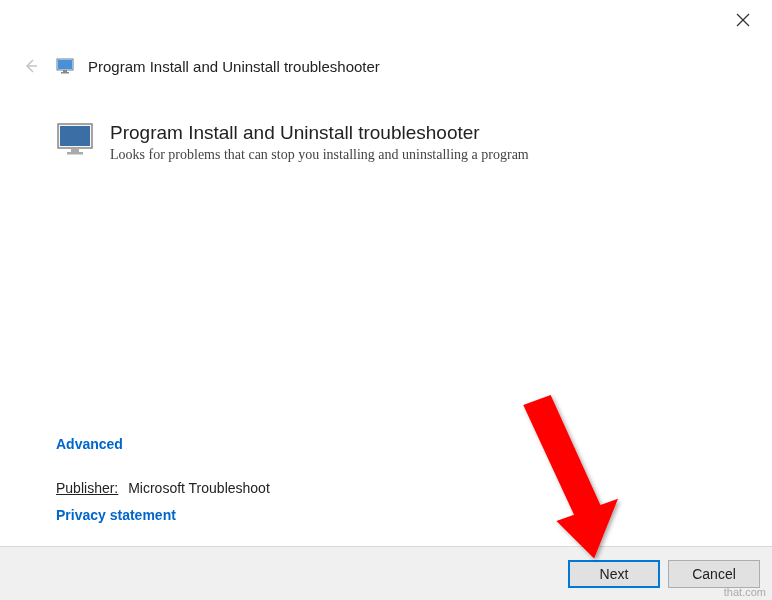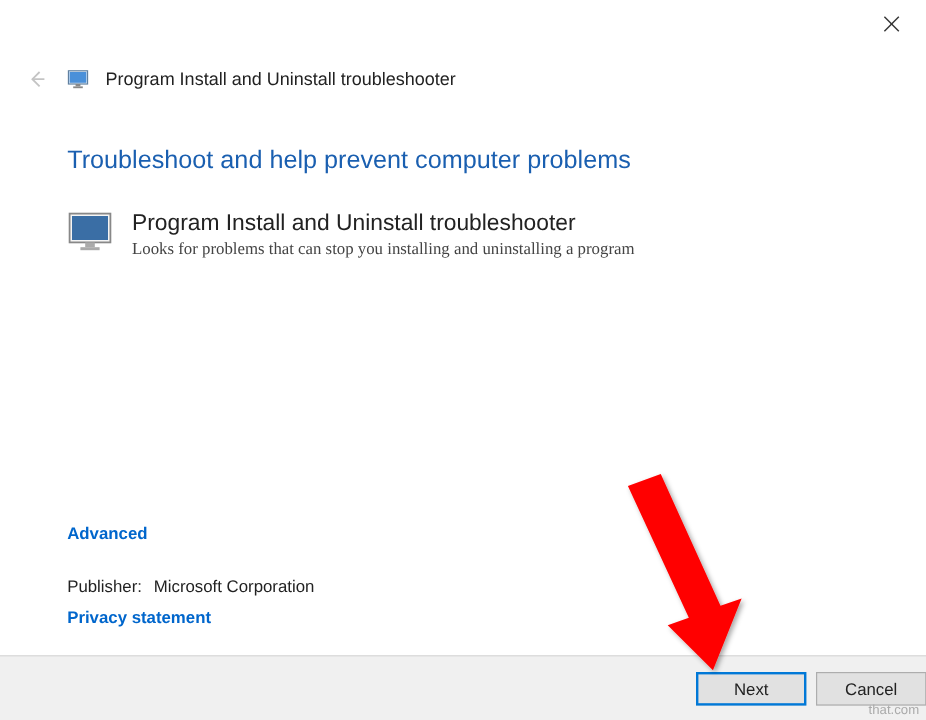--- a/index.html
+++ b/index.html
@@ -103,34 +103,34 @@
       cursor: pointer;
       display: inline-block;
       font-weight: bold;
     }
     .advanced { margin-bottom: 28px; }
     .publisher-row {
       font-size: 14px;
       color: #222;
       margin-bottom: 10px;
     }
-    .publisher-label { display: inline; }
+    .publisher-label { display: inline; text-decoration: underline; }
     .publisher-value { display: inline; margin-left: 6px; }
     .footer {
       position: absolute;
       bottom: 0;
       left: 0;
       right: 0;
       height: 54px;
       background: #f0f0f0;
       border-top: 1px solid #d8d8d8;
       display: flex;
       justify-content: flex-end;
       align-items: center;
-      padding-right: 0;
+      padding-right: 12px;
       gap: 8px;
     }
     .btn {
       min-width: 92px;
       height: 28px;
       background: #e1e1e1;
       border: 1px solid #adadad;
       font-size: 14px;
       color: #222;
       cursor: pointer;
@@ -179,21 +179,20 @@
       <rect x="1" y="2" width="16" height="11" fill="#e8f0f8" stroke="#6080a0" stroke-width="1"></rect>
       <rect x="2" y="3" width="14" height="9" fill="#4a90d9"></rect>
       <rect x="7" y="13" width="4" height="2" fill="#888"></rect>
       <rect x="5" y="15" width="8" height="1.5" fill="#888"></rect>
     </svg>
   </div>
   <div class="app-title">Program Install and Uninstall troubleshooter</div>
 </div>
 
 <div class="content">
-  <h1 class="main-heading">Troubleshoot and help prevent computer problems</h1>
 
   <div class="program-row">
     <div class="monitor-icon">
       <svg width="40" height="34" viewBox="0 0 40 34">
         <rect x="2" y="2" width="34" height="24" fill="#f5f5f5" stroke="#888" stroke-width="1.5"></rect>
         <rect x="4" y="4" width="30" height="20" fill="#3a6ea5"></rect>
         <rect x="15" y="26" width="8" height="4" fill="#aaa"></rect>
         <rect x="11" y="30" width="16" height="2.5" fill="#aaa"></rect>
       </svg>
     </div>
@@ -201,21 +200,21 @@
       <div class="program-title">Program Install and Uninstall troubleshooter</div>
       <div class="program-desc">Looks for problems that can stop you installing and uninstalling a program</div>
     </div>
   </div>
 </div>
 
 <div class="lower">
   <div class="link advanced">Advanced</div>
   <div class="publisher-row">
     <span class="publisher-label">Publisher:</span>
-    <span class="publisher-value">Microsoft Corporation</span>
+    <span class="publisher-value">Microsoft Troubleshoot</span>
   </div>
   <div class="link">Privacy statement</div>
 </div>
 
 <div class="footer">
   <button class="btn primary">
     <span class="underline-first">Next</span>
   </button>
   <button class="btn">Cancel</button>
 </div>

